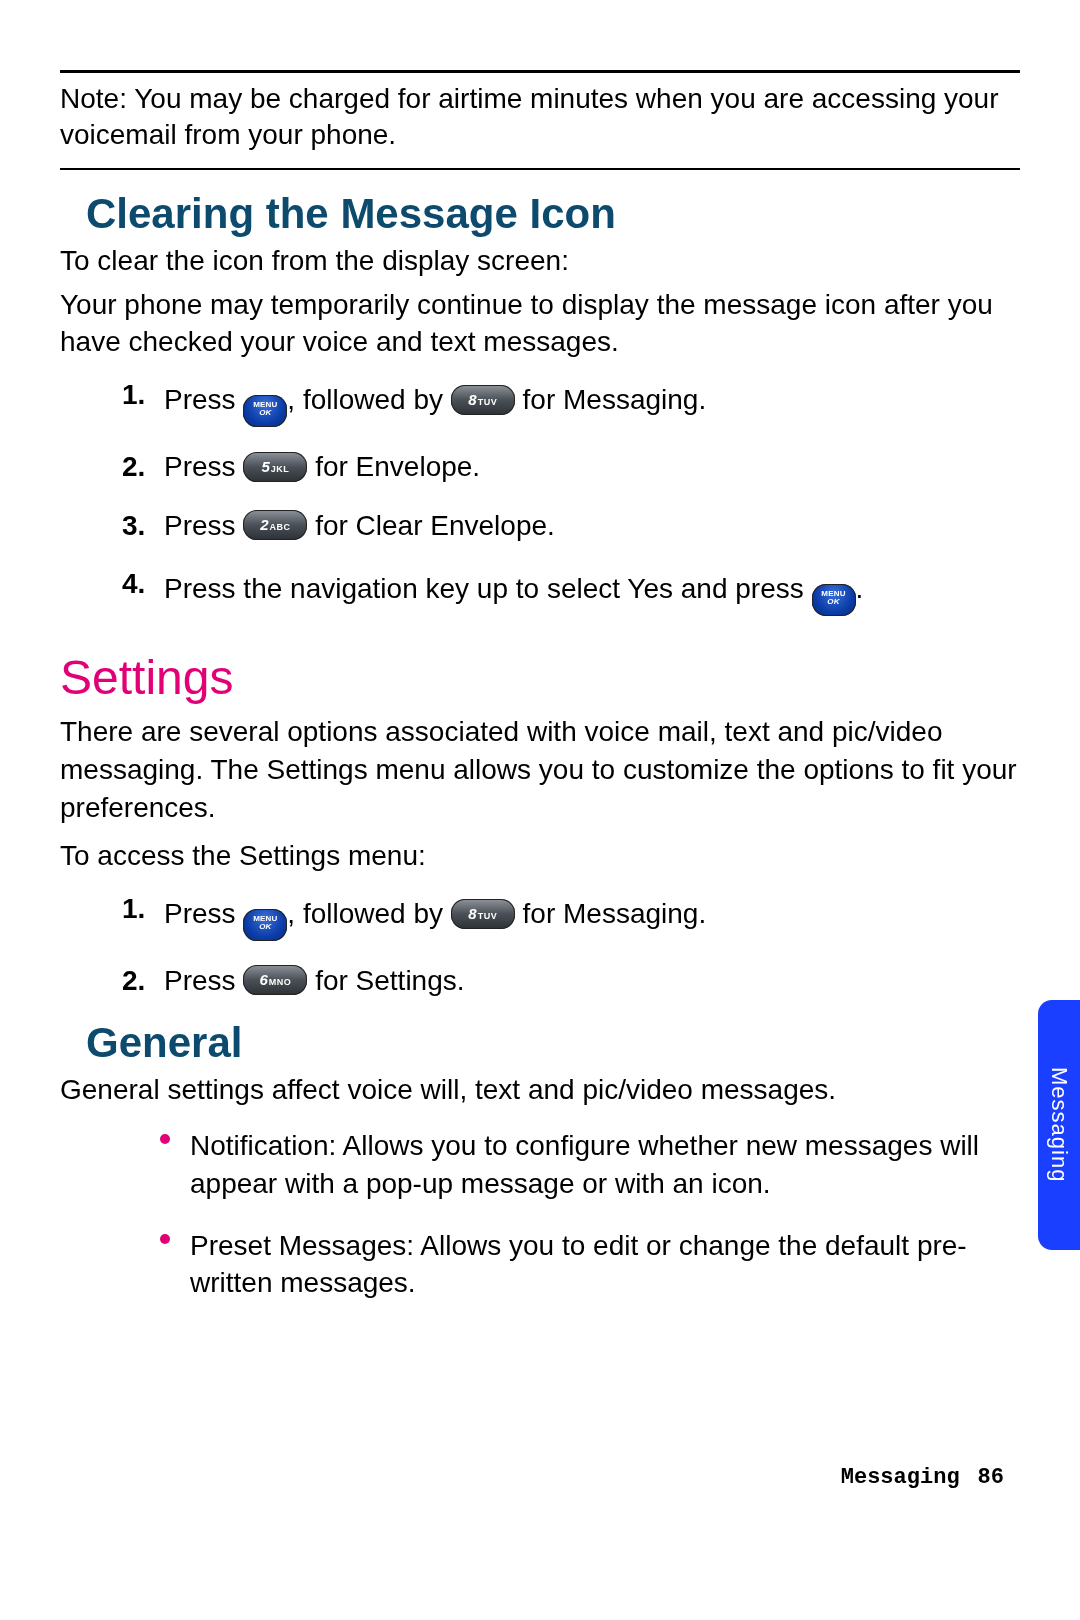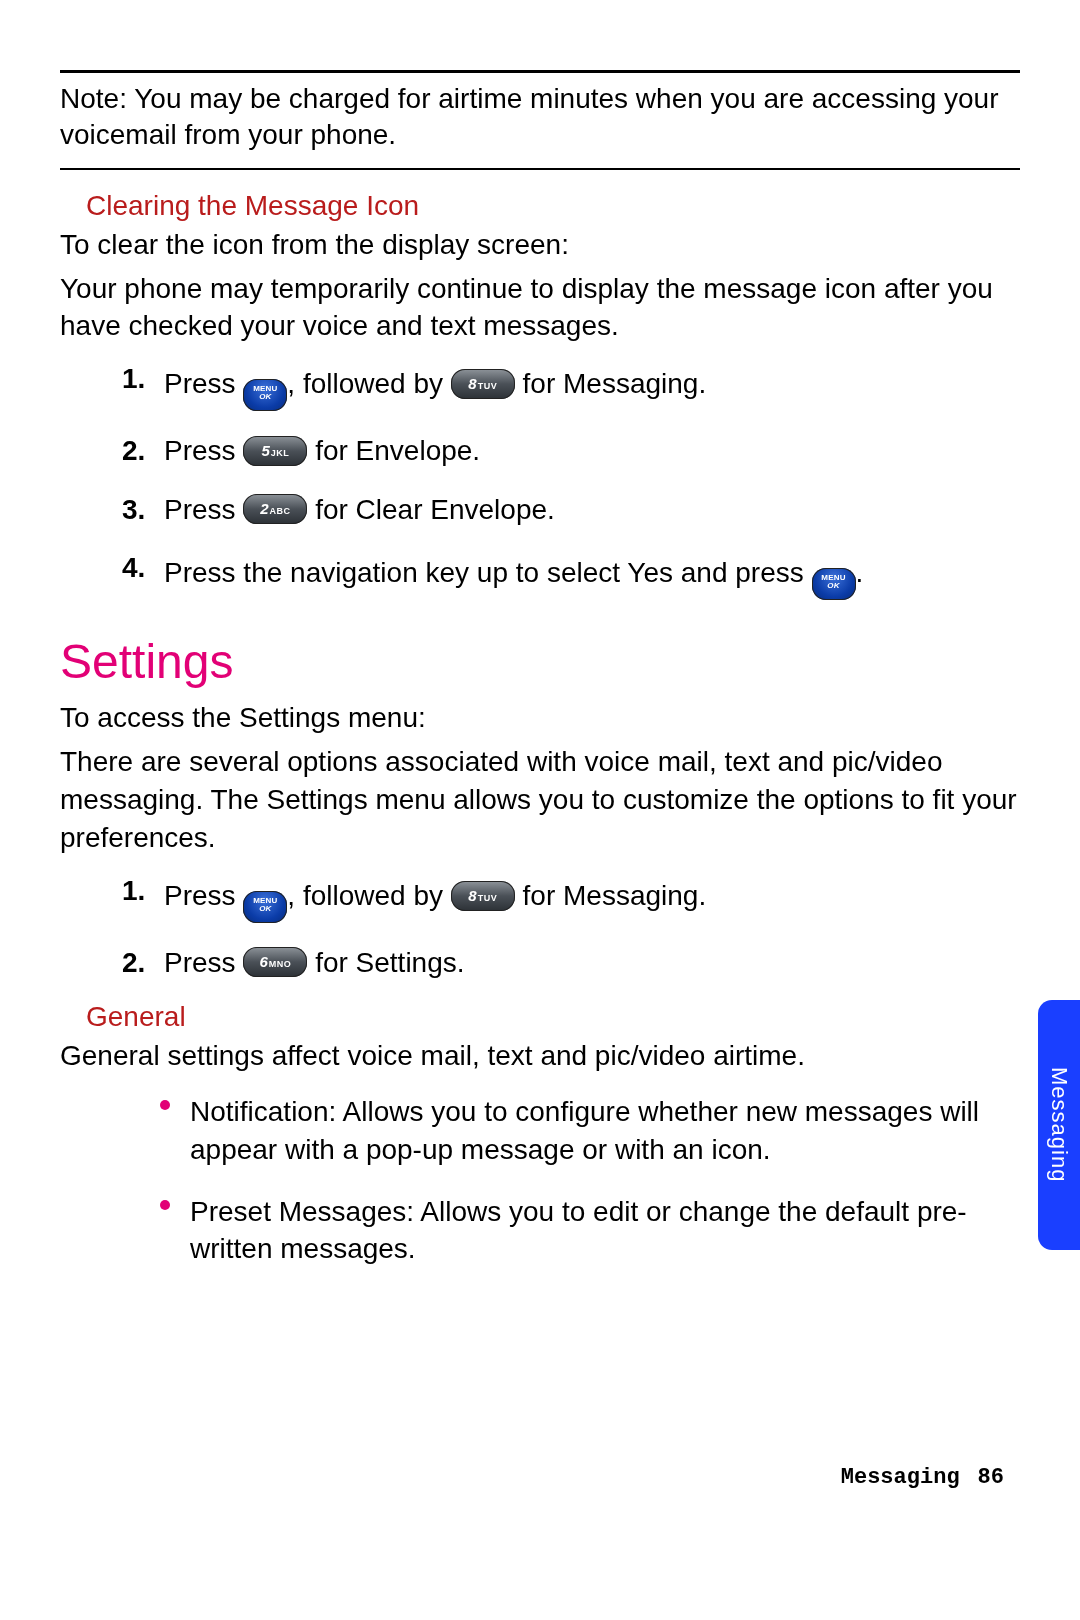--- a/index.html
+++ b/index.html
@@ -26,23 +26,23 @@
     border-top: 2px solid #000;
     margin: 14px 0 20px 0;
   }
   .note-para {
     font-size: 28px;
     line-height: 1.3;
     margin: 0;
   }
   .bold { font-weight: normal; }
   .h2-magenta {
-    color: #b91c1c;
-    font-size: 28px;
-    font-weight: 400;
+    color: #0c4a6e;
+    font-size: 42px;
+    font-weight: 700;
     margin: 6px 0 4px 26px;
   }
   .h1-magenta {
     color: #e20076;
     font-size: 48px;
     font-weight: 400;
     margin: 32px 0 8px 0;
   }
   .body-text {
     font-size: 28px;
@@ -186,36 +186,36 @@
       <span class="num">3.</span>
       <span>Press </span><span class="key key-num"><span class="big">2</span><span class="sm">ABC</span></span><span> for </span><span class="bold">Clear Envelope</span><span>.</span>
     </li>
     <li>
       <span class="num">4.</span>
       <span>Press the navigation key up to select </span><span class="bold">Yes</span><span> and press </span><span class="key key-menu"><span class="l1">MENU</span><span class="l2">OK</span></span><span>.</span>
     </li>
   </ol>
 
   <h2 class="h1-magenta">Settings</h2>
+  <p class="body-text">There are several options associated with voice mail, text and pic/video messaging. The Settings menu allows you to customize the options to fit your preferences.</p>
   <p class="body-text" style="margin-top:10px">To access the Settings menu:</p>
-  <p class="body-text">There are several options associated with voice mail, text and pic/video messaging. The Settings menu allows you to customize the options to fit your preferences.</p>
 
   <ol class="steps">
     <li>
       <span class="num">1.</span>
       <span>Press </span><span class="key key-menu"><span class="l1">MENU</span><span class="l2">OK</span></span><span>, followed by </span><span class="key key-num"><span class="big">8</span><span class="sm">TUV</span></span><span> for </span><span class="bold">Messaging</span><span>.</span>
     </li>
     <li>
       <span class="num">2.</span>
       <span>Press </span><span class="key key-num"><span class="big">6</span><span class="sm">MNO</span></span><span> for </span><span class="bold">Settings</span><span>.</span>
     </li>
   </ol>
 
   <h3 class="h2-magenta" style="margin-top:17px">General</h3>
-  <p class="body-text">General settings affect voice mail, text and pic/video airtime.</p>
+  <p class="body-text">General settings affect voice will, text and pic/video messages.</p>
 
   <ul class="bullets">
     <li>
       <span class="dot"></span>
       <span class="bold">Notification</span><span>: Allows you to configure whether new messages will appear with a pop-up message or with an icon.</span>
     </li>
     <li>
       <span class="dot"></span>
       <span class="bold">Preset Messages</span><span>: Allows you to edit or change the default pre-written messages.</span>
     </li>

